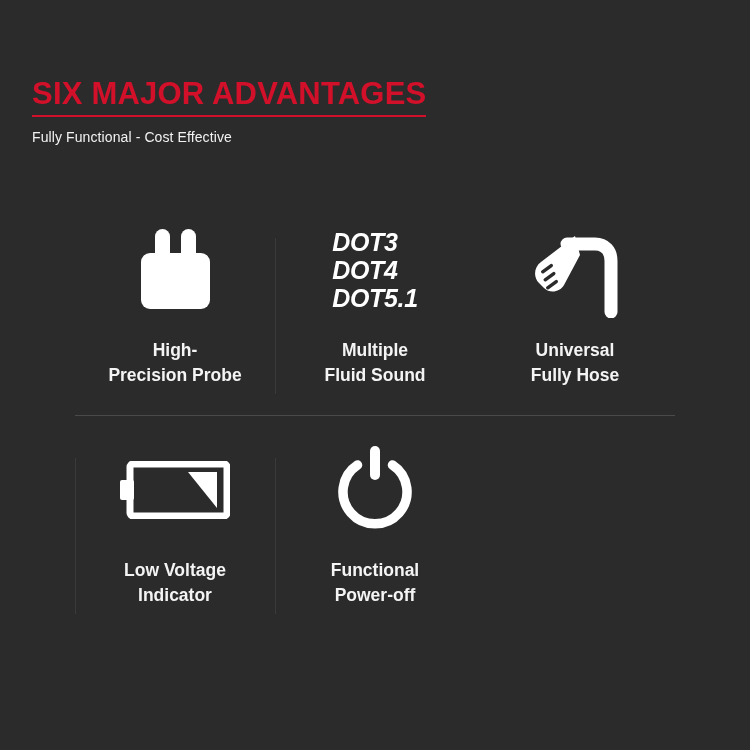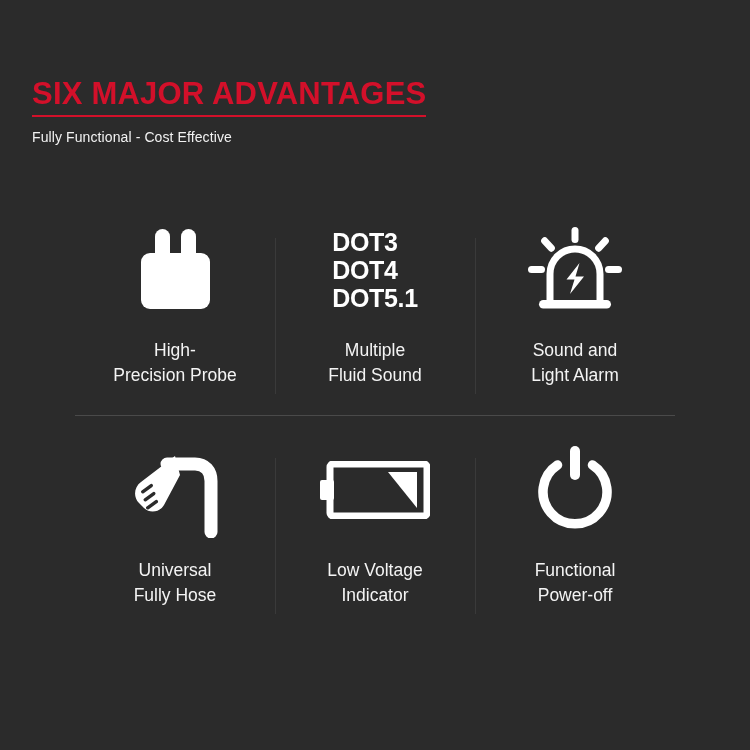--- a/index.html
+++ b/index.html
@@ -88,36 +88,37 @@
     top: 219px;
     height: 1px;
     background: #4a4a4a;
   }
 
   .icon-wrap {
     height: 112px;
     display: flex;
     align-items: center;
     justify-content: flex-end;
+    font-style: italic;
   }
   .icon-wrap svg {
     display: block;
   }
   .dot-text {
     color: #ffffff;
     font-size: 25px;
     font-weight: bold;
     line-height: 1.12;
     text-align: left;
     letter-spacing: -0.3px;
   }
   .label {
     color: #f4f4f4;
     font-size: 17.5px;
-    font-weight: normal;
+    font-weight: bold;
     line-height: 1.45;
     text-align: center;
     margin-top: 12px;
     white-space: pre-line;
   }
 </style>
 </head>
 <body>
 
 <div class="page">
@@ -148,40 +149,20 @@
         <div class="dot-text">
           <div>DOT3</div>
           <div>DOT4</div>
           <div>DOT5.1</div>
         </div>
       </div>
       <div class="label">Multiple
 Fluid Sound</div>
     </div>
 
-    <div class="cell vdiv-left">
-      <div class="icon-wrap">
-        <svg width="94" height="86" viewBox="0 0 94 86" fill="none" aria-hidden="true">
-
-          <rect x="43.5" y="0" width="7" height="16" rx="3.5" fill="#ffffff"></rect>
-          <rect x="16.5" y="9" width="7" height="17" rx="3.5" fill="#ffffff" transform="rotate(-42 20 17.5)"></rect>
-          <rect x="70.5" y="9" width="7" height="17" rx="3.5" fill="#ffffff" transform="rotate(42 74 17.5)"></rect>
-          <rect x="0" y="39" width="17" height="7" rx="3.5" fill="#ffffff"></rect>
-          <rect x="77" y="39" width="17" height="7" rx="3.5" fill="#ffffff"></rect>
-
-          <path d="M22 73 V47 C22 33.2 33.2 22 47 22 C60.8 22 72 33.2 72 47 V73" stroke="#ffffff" stroke-width="7" stroke-linecap="round" fill="none"></path>
-
-          <rect x="11" y="73" width="72" height="8.5" rx="4.25" fill="#ffffff"></rect>
-
-          <path d="M51.5 36 L38.5 52.5 L46.5 52.5 L42 67 L56 49.5 L47.5 49.5 Z" fill="#ffffff"></path>
-        </svg>
-      </div>
-      <div class="label">Sound and
-Light Alarm</div>
-    </div>
 
     <div class="cell">
       <div class="icon-wrap">
         <svg width="104" height="96" viewBox="0 0 104 96" fill="none" aria-hidden="true">
 
           <path d="M44 22 H72 C82 22 88 29 88 39 V90" stroke="#ffffff" stroke-width="13" stroke-linecap="round" stroke-linejoin="round" fill="none"></path>
 
           <path d="M52 14 L18 40 C11 45 10 55 16 61 L21 66 C27 72 37 70 41 63 L57 33 Z" fill="#ffffff"></path>
 
           <rect x="17" y="45" width="14" height="3.4" rx="1.7" fill="#2b2b2b" transform="rotate(-36 24 46.7)"></rect>

